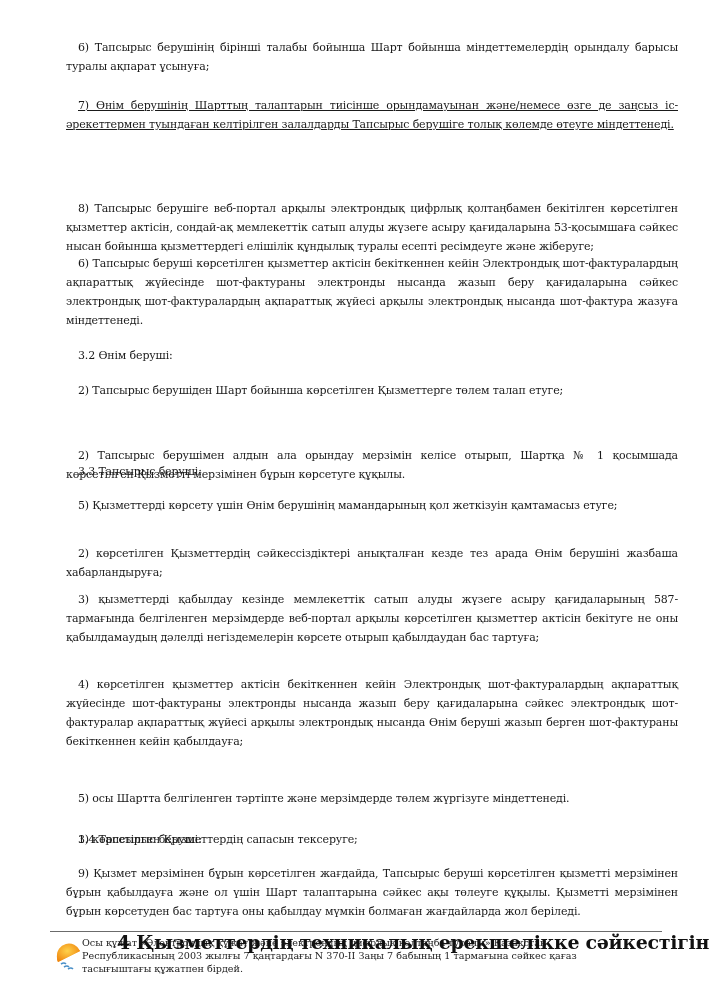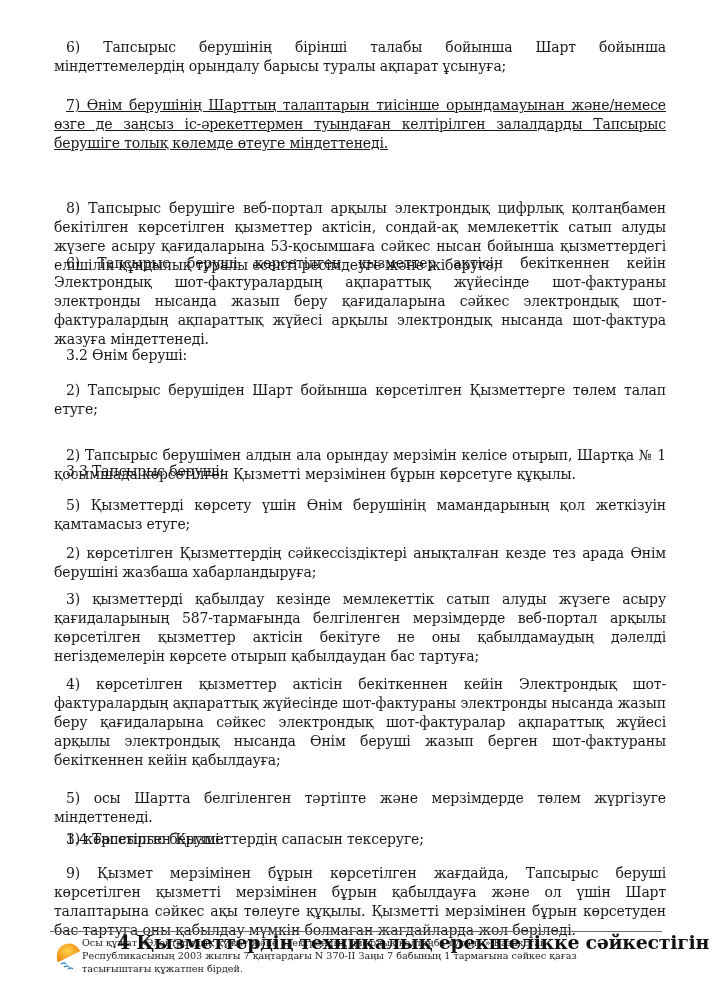--- a/index.html
+++ b/index.html
@@ -16,23 +16,23 @@
     color: #1a1a1a;
   }
   .page {
     position: absolute;
     left: 50px;
     top: 0;
     width: 612px;
   }
   .para {
     position: absolute;
-    left: 4px;
+    left: 16px;
     width: 612px;
-    font-size: 14px;
+    font-size: 11px;
     line-height: 19px;
     text-align: justify;
     text-indent: 12px;
     margin: 0;
     letter-spacing: -0.15px;
   }
   .divider {
     position: absolute;
     left: 50px;
     width: 612px;

